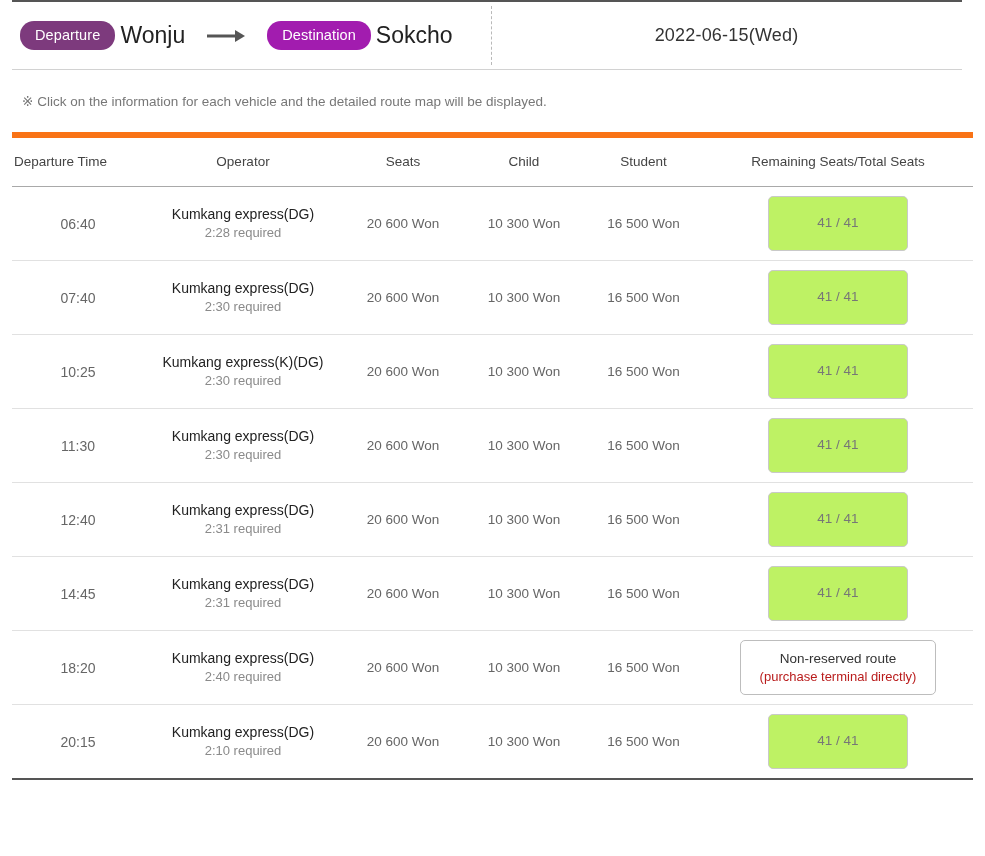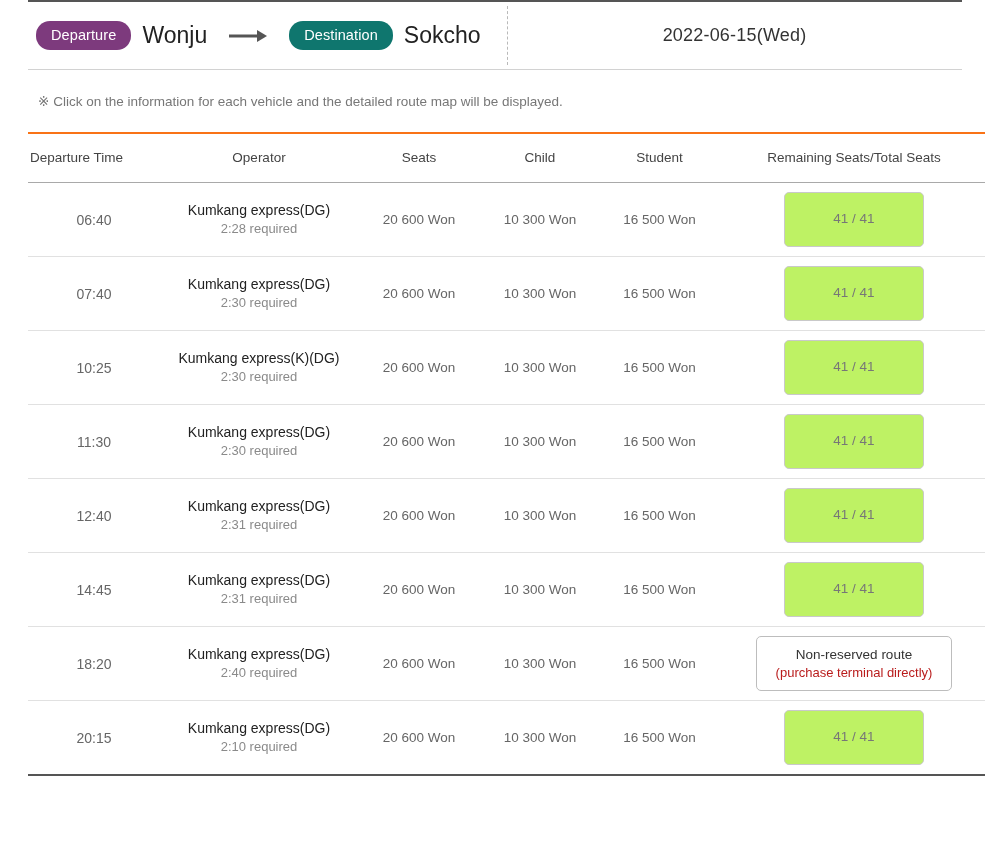--- a/index.html
+++ b/index.html
@@ -13,21 +13,20 @@
     height: 856px;
     font-family: "Liberation Sans", "DejaVu Sans", sans-serif;
     color: #333333;
     overflow: hidden;
   }
   .page {
     position: relative;
     width: 974px;
     height: 856px;
     box-sizing: border-box;
-    padding-left: 16px;
   }
 
   
   .route-header {
     position: relative;
     margin: 0 12px 0 12px;
     height: 70px;
     border-top: 2px solid #555555;
     border-bottom: 1px solid #d2d2d2;
     display: flex;
@@ -59,25 +58,25 @@
     display: inline-block;
     border-radius: 14px;
     color: #ffffff;
     font-size: 14.5px;
     line-height: 1;
     padding: 7px 15px 8px 15px;
     letter-spacing: .1px;
     white-space: nowrap;
   }
   .badge-departure { background: #7d3a7d; }
-  .badge-destination { background: #0f766e; }
+  .badge-destination { background: #a21caf; }
   .city-name {
     font-size: 23px;
     color: #222222;
-    margin-left: 11px;
+    margin-left: 5px;
     white-space: nowrap;
   }
   .arrow-icon {
     margin: 0 20px 0 22px;
     display: inline-flex;
     align-items: center;
     color: #555555;
   }
   .date-text {
     font-size: 18px;
@@ -104,21 +103,21 @@
     width: 961px;
     border-collapse: collapse;
     table-layout: fixed;
     box-sizing: border-box;
   }
   .sched-table thead th {
     font-weight: normal;
     font-size: 13.5px;
     color: #444444;
     padding: 16px 0 17px 0;
-    border-top: 2px solid #f97316;
+    border-top: 6px solid #f97316;
     border-bottom: 1px solid #a9a9a9;
     text-align: center;
   }
   .sched-table thead th.col-time { text-align: left; padding-left: 2px; }
 
   .col-time     { width: 132px; }
   .col-operator { width: 198px; }
   .col-adult    { width: 122px; }
   .col-child    { width: 120px; }
   .col-student  { width: 119px; }

